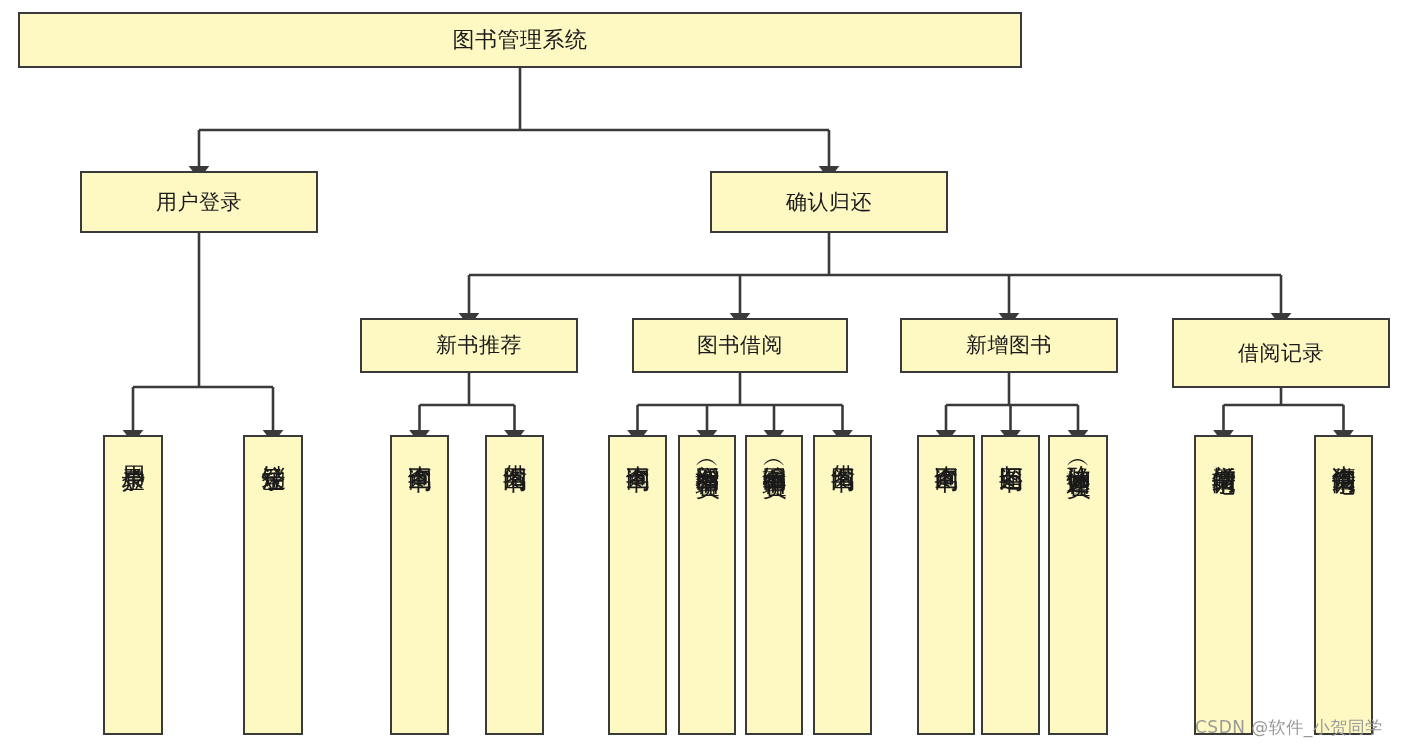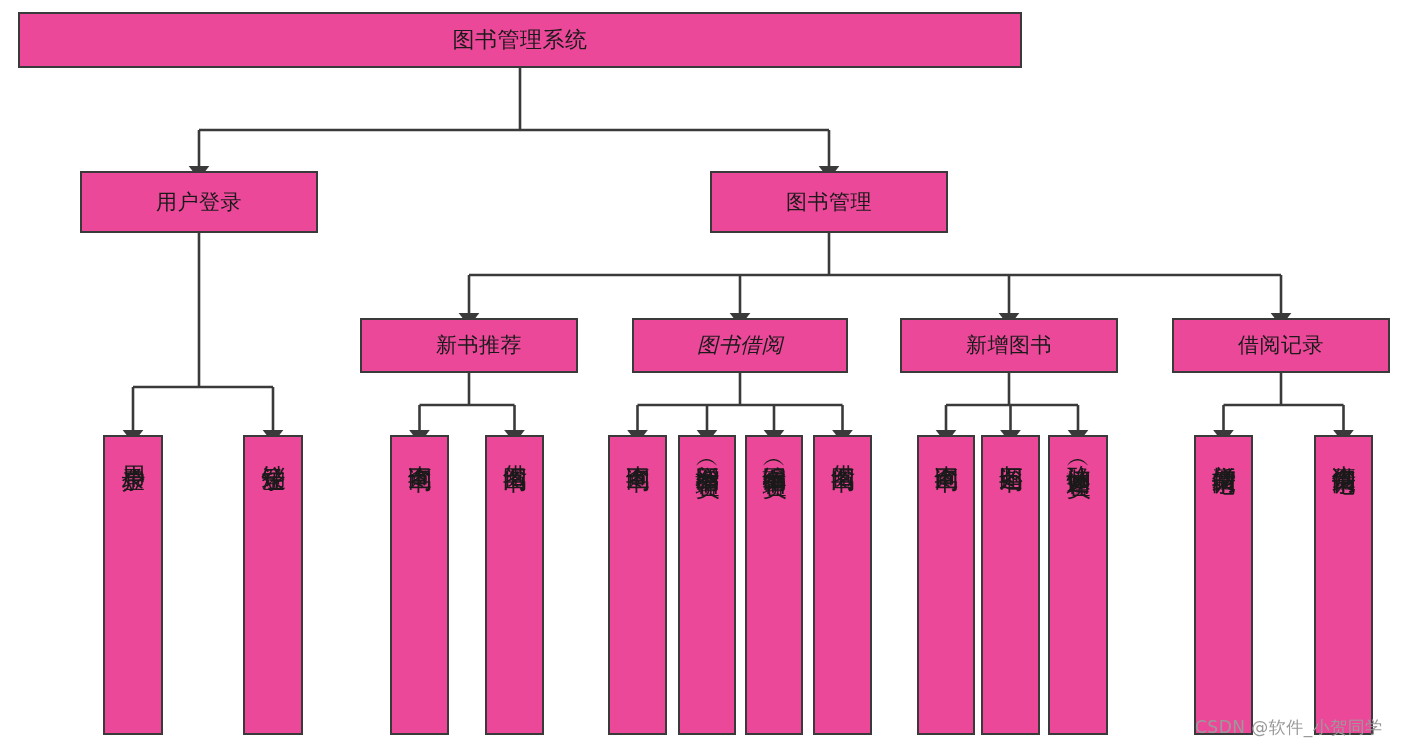--- a/index.html
+++ b/index.html
@@ -22,21 +22,21 @@
     position: absolute;
     left: 0;
     top: 0;
     width: 1405px;
     height: 747px;
     pointer-events: none;
   }
   .node {
     position: absolute;
     box-sizing: border-box;
-    background: #ec4899;
+    background: #fef9c3;
     border: 2px solid #3a3a3a;
     display: flex;
     align-items: center;
     justify-content: center;
     color: #1a1a1a;
     line-height: 1.18;
     text-align: center;
   }
   .node-label {
     display: block;
@@ -118,32 +118,32 @@
   </svg>
 
   <div id="nodes">
       <div class="node horiz root" style="left: 18px; top: 12px; width: 1004px; height: 56px;">
         <span class="node-label">图书管理系统</span>
       </div>
       <div class="node horiz" style="left: 80px; top: 171px; width: 238px; height: 62px;">
         <span class="node-label">用户登录</span>
       </div>
       <div class="node horiz" style="left: 710px; top: 171px; width: 238px; height: 62px;">
-        <span class="node-label">图书管理</span>
+        <span class="node-label">确认归还</span>
       </div>
       <div class="node horiz" style="left: 360px; top: 318px; width: 218px; height: 55px; padding-left: 20px;">
         <span class="node-label">新书推荐</span>
       </div>
-      <div class="node horiz" style="left: 632px; top: 318px; width: 216px; height: 55px; font-style: italic;">
+      <div class="node horiz" style="left: 632px; top: 318px; width: 216px; height: 55px;">
         <span class="node-label">图书借阅</span>
       </div>
       <div class="node horiz" style="left: 900px; top: 318px; width: 218px; height: 55px;">
         <span class="node-label">新增图书</span>
       </div>
-      <div class="node horiz" style="left: 1172px; top: 318px; width: 218px; height: 55px;">
+      <div class="node horiz" style="left: 1172px; top: 318px; width: 218px; height: 70px;">
         <span class="node-label">借阅记录</span>
       </div>
       <div class="node vert" style="left: 103px; top: 435px; width: 60px; height: 300px;">
         <span class="node-label">用户登录</span>
       </div>
       <div class="node vert" style="left: 243px; top: 435px; width: 60px; height: 300px;">
         <span class="node-label">注销登录</span>
       </div>
       <div class="node vert" style="left: 390px; top: 435px; width: 59px; height: 300px;">
         <span class="node-label">查询图书</span>

